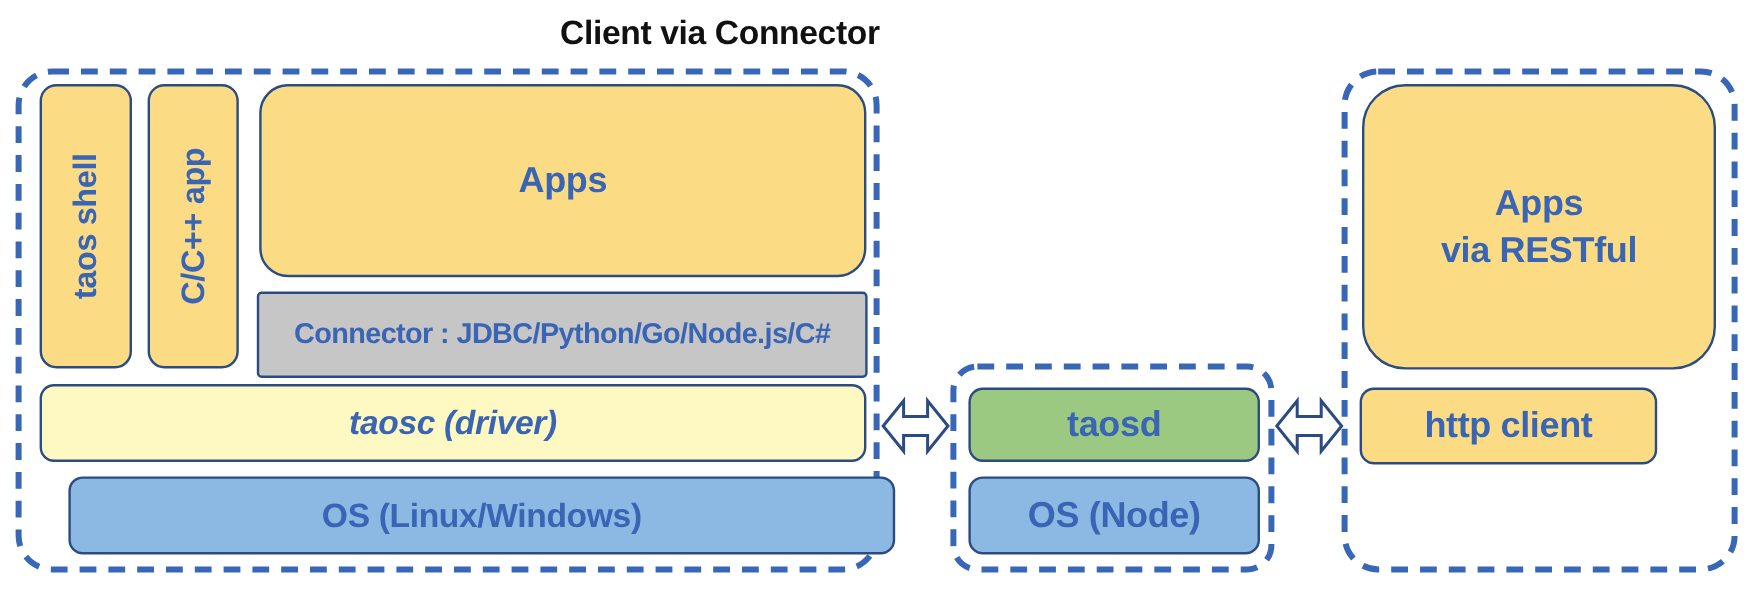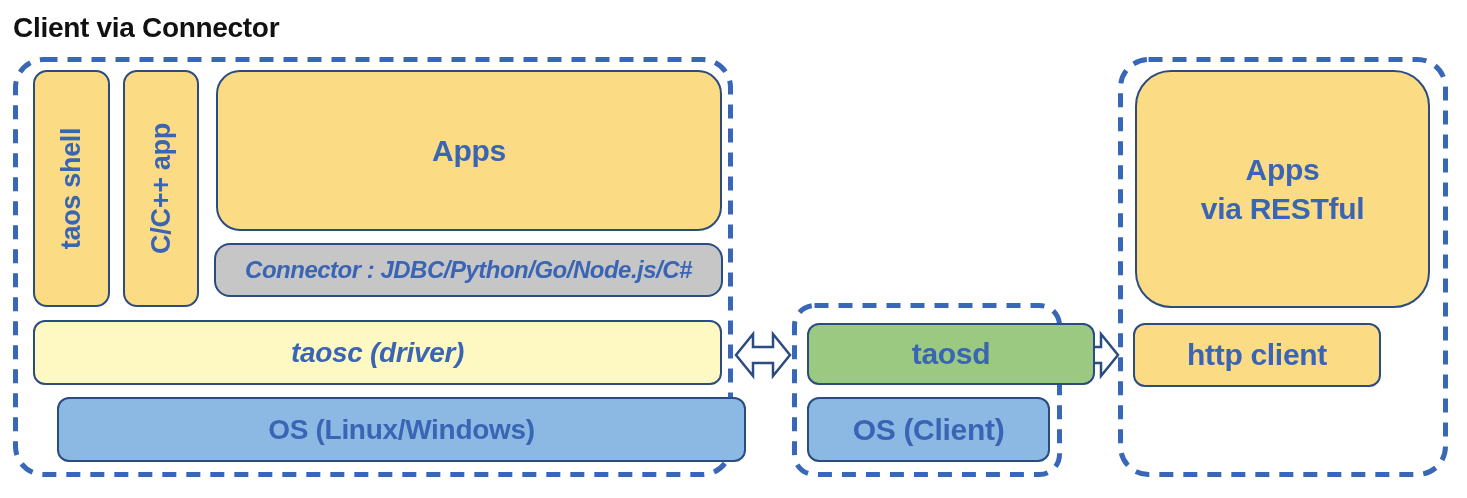--- a/index.html
+++ b/index.html
@@ -5,21 +5,21 @@
   html,body{margin:0;padding:0;background:#ffffff;}
   #stage{
     position:relative;
     width:1467px;height:498px;
     background:#ffffff;
     font-family:"Liberation Sans", sans-serif;
     overflow:hidden;
   }
   .title{
     position:absolute;
-    text-align:left;
+    text-align:right;
     font-size:28px;
     font-weight:bold;
     color:#111111;
     letter-spacing:-0.3px;
   }
   #title-left{left:13px;top:12px;width:720px;}
   #title-server{left:792px;top:12px;width:270px;}
   #title-right{left:1118px;top:12px;width:330px;}
 
   #overlay{position:absolute;left:0;top:0;z-index:0;}
@@ -45,25 +45,25 @@
   .vbox{border-radius:14px;}
   .vbox .vtext{
     transform:rotate(-90deg);
     white-space:nowrap;
     font-size:27px;
   }
   #box-taos-shell{left:33px;top:70px;width:77px;height:237px;}
   #box-cpp-app{left:123px;top:70px;width:76px;height:237px;}
 
   #box-apps-left{left:216px;top:70px;width:506px;height:161px;border-radius:24px;font-size:30px;}
-  #box-connector{left:214px;top:243px;width:509px;height:54px;border-radius:16px;font-size:24px;letter-spacing:-0.5px;font-style:italic;}
+  #box-connector{left:214px;top:243px;width:509px;height:72px;border-radius:4px;font-size:24px;letter-spacing:-0.5px;}
   #box-taosc{left:33px;top:320px;width:689px;height:65px;border-radius:12px;font-size:28px;}
   #box-os-left{left:33px;top:397px;width:689px;height:65px;border-radius:12px;font-size:28px;margin-left:24px;}
 
-  #box-taosd{left:807px;top:323px;width:288px;height:62px;border-radius:12px;font-size:30px;}
+  #box-taosd{left:807px;top:323px;width:243px;height:62px;border-radius:12px;font-size:30px;}
   #box-os-server{left:807px;top:397px;width:243px;height:65px;border-radius:12px;font-size:30px;}
 
   #box-apps-right{left:1135px;top:70px;width:295px;height:238px;border-radius:36px;font-size:30px;
     white-space:pre-line;text-align:center;line-height:1.3;}
   #box-http-client{left:1133px;top:323px;width:248px;height:64px;border-radius:12px;font-size:30px;}
   #box-os-right{left:1133px;top:395px;width:297px;height:65px;border-radius:12px;font-size:30px;}
 </style>
 </head>
 <body>
 
@@ -84,19 +84,19 @@
   </div>
   <div class="box yellow vbox" id="box-cpp-app">
     <span class="vtext">C/C++ app</span>
   </div>
   <div class="box yellow" id="box-apps-left">Apps</div>
   <div class="box gray" id="box-connector">Connector : JDBC/Python/Go/Node.js/C#</div>
   <div class="box orange" id="box-taosc">taosc (driver)</div>
   <div class="box blue" id="box-os-left">OS (Linux/Windows)</div>
 
   <div class="box green" id="box-taosd">taosd</div>
-  <div class="box blue" id="box-os-server">OS (Client)</div>
+  <div class="box blue" id="box-os-server">OS (Node)</div>
 
   <div class="box yellow" id="box-apps-right">Apps
 via RESTful</div>
   <div class="box yellow" id="box-http-client">http client</div>
 
 </div>
 
 </body></html>

